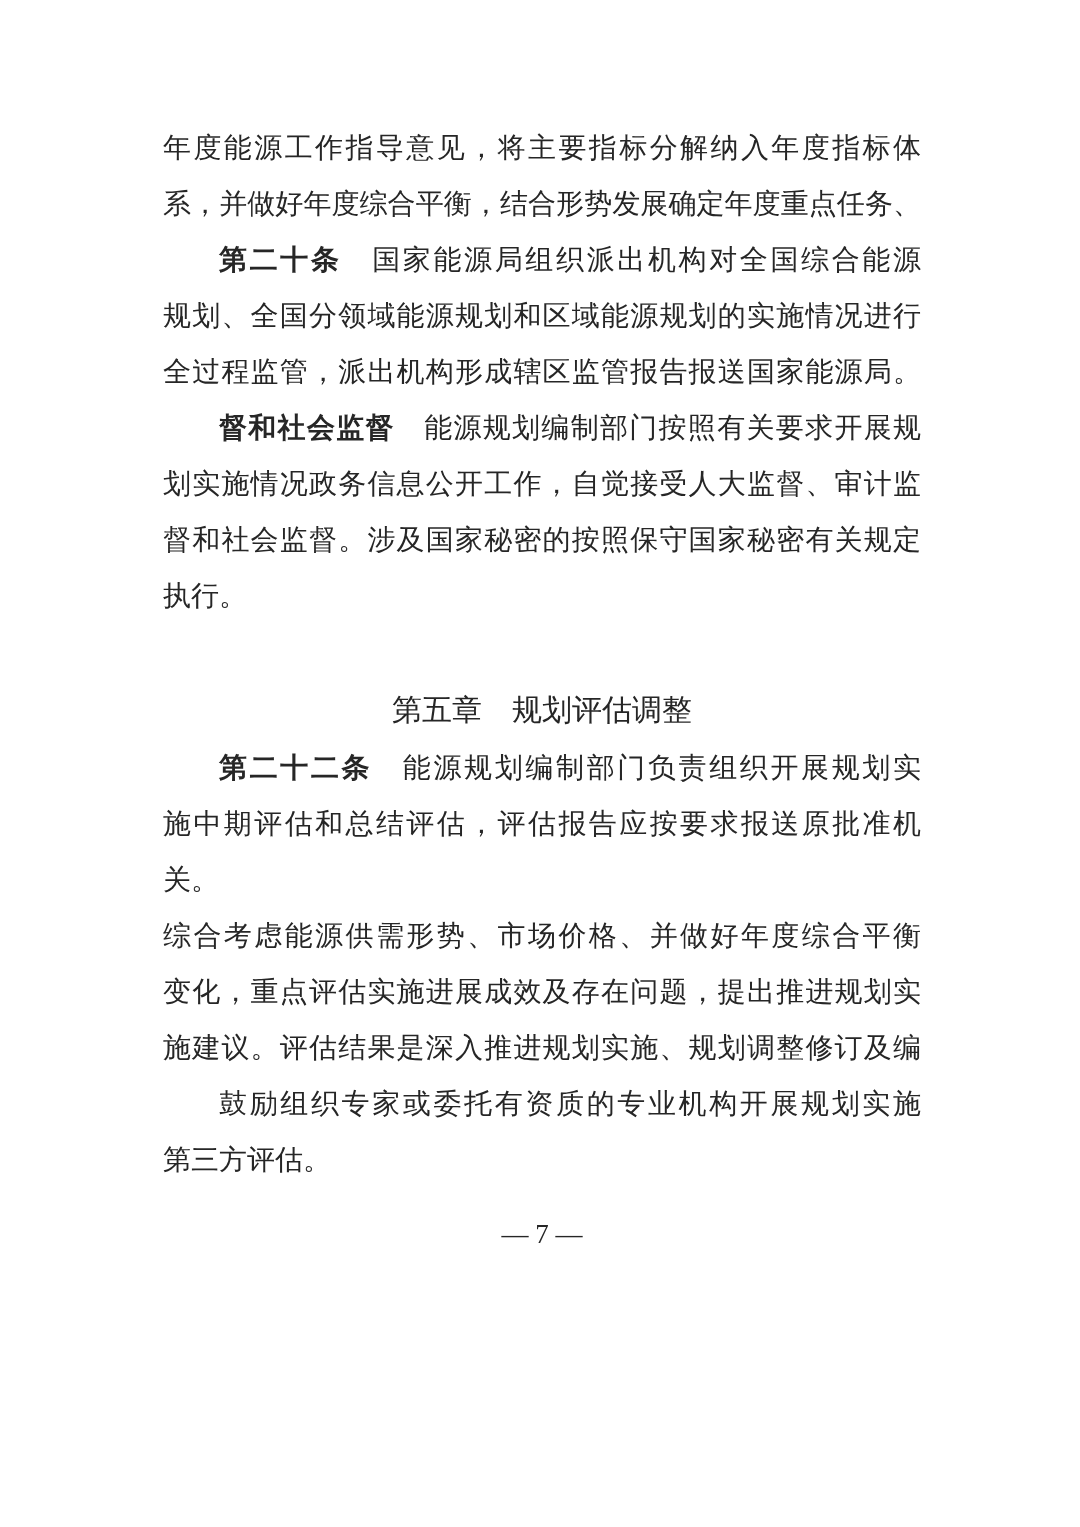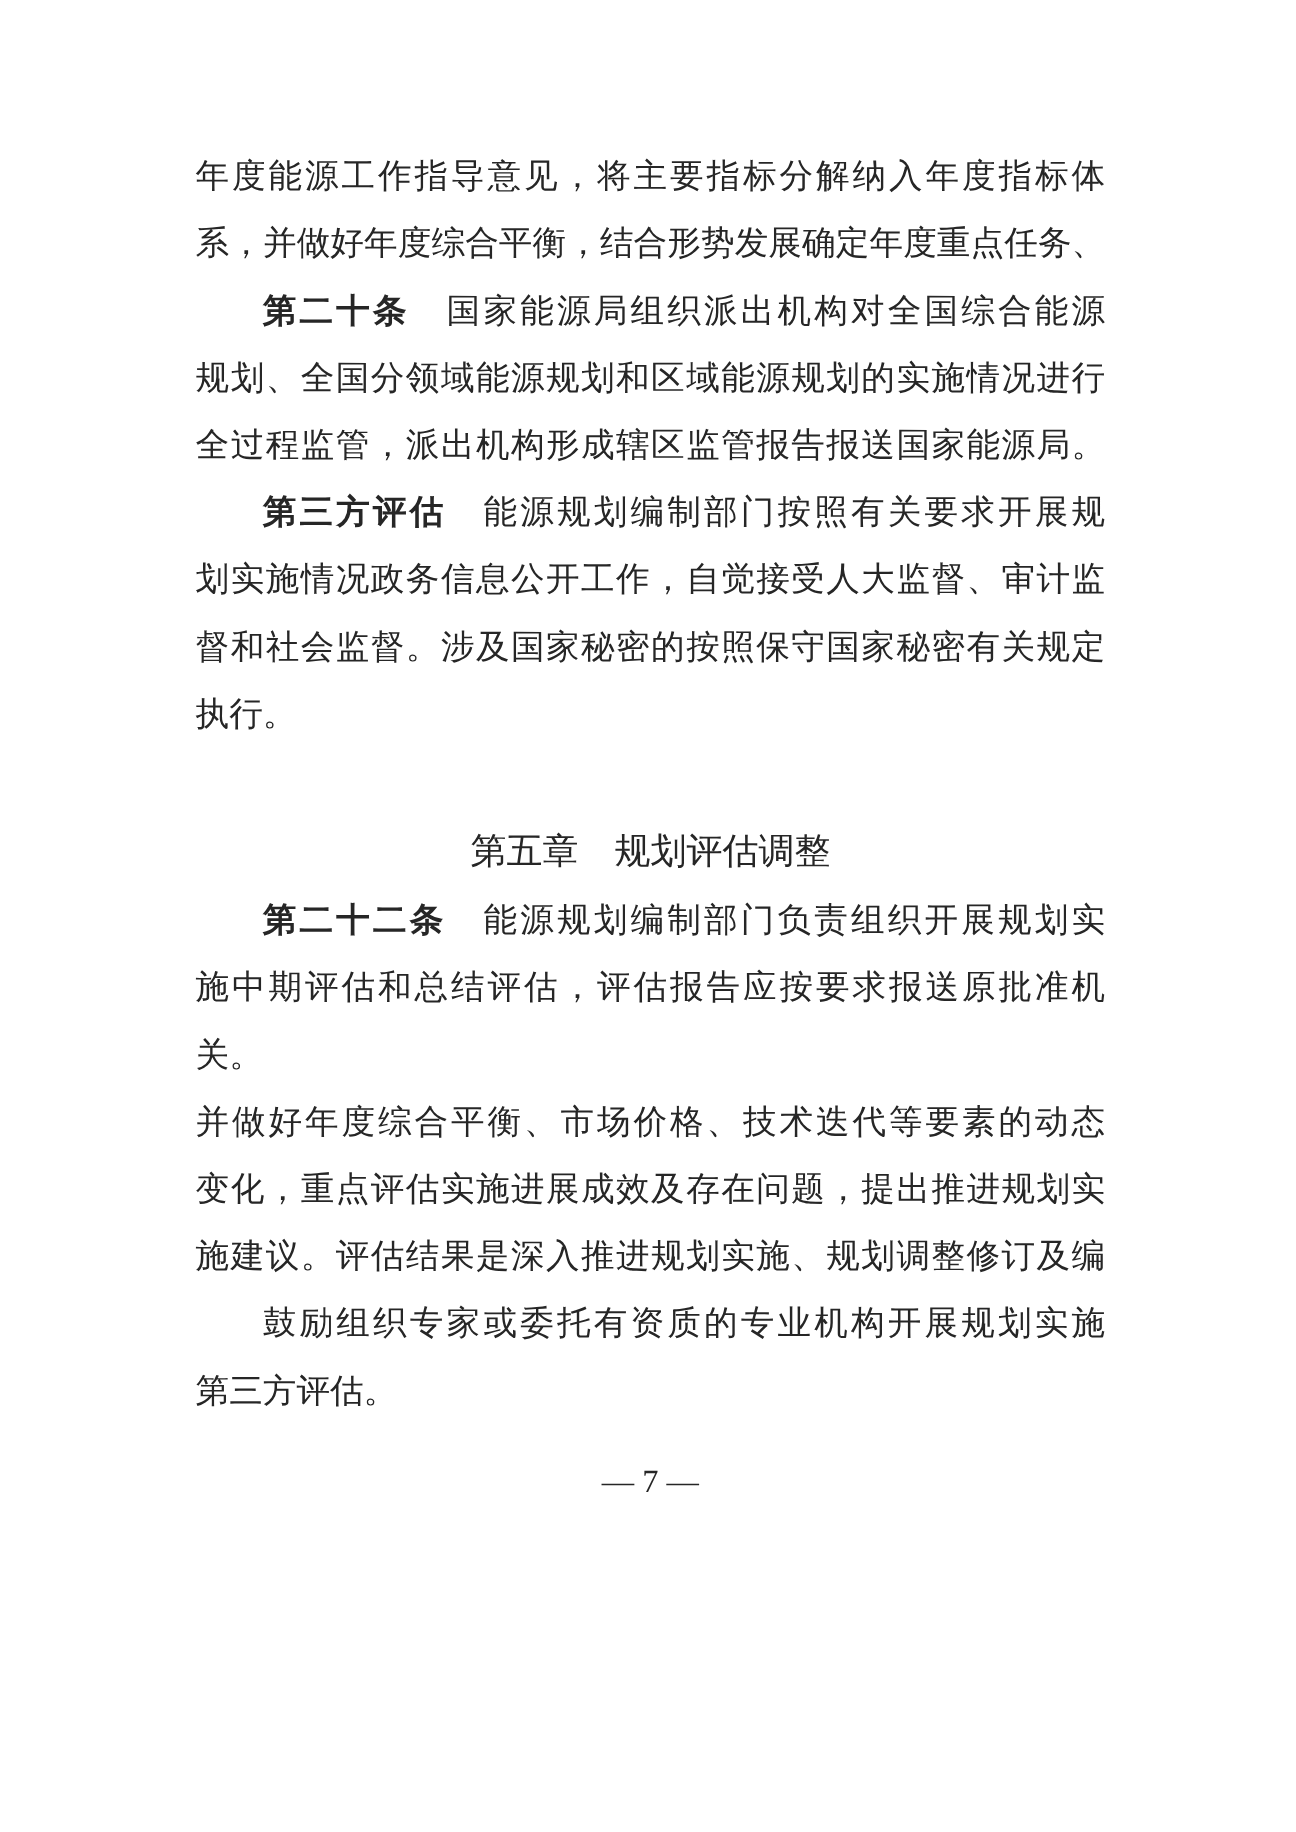--- a/index.html
+++ b/index.html
@@ -59,28 +59,28 @@
 <body style="background: rgb(255, 255, 255);">
 
 <div class="page">
   <div class="doc">
 
   <div class="text-line justify"><span class="seg">年度能源工作指导意见，将主要指标分解纳入年度指标体</span></div>
       <div class="text-line justify"><span class="seg">系，并做好年度综合平衡，结合形势发展确定年度重点任务、</span></div>
       <div class="text-line justify indent"><span class="seg bold">第二十条</span><span class="seg">　国家能源局组织派出机构对全国综合能源</span></div>
       <div class="text-line justify"><span class="seg">规划、全国分领域能源规划和区域能源规划的实施情况进行</span></div>
       <div class="text-line justify"><span class="seg">全过程监管，派出机构形成辖区监管报告报送国家能源局。</span></div>
-      <div class="text-line justify indent"><span class="seg bold">第三方评估</span><span class="seg">　能源规划编制部门按照有关要求开展规</span></div>
+      <div class="text-line justify indent"><span class="seg bold">督和社会监督</span><span class="seg">　能源规划编制部门按照有关要求开展规</span></div>
       <div class="text-line justify"><span class="seg">划实施情况政务信息公开工作，自觉接受人大监督、审计监</span></div>
       <div class="text-line justify"><span class="seg">督和社会监督。涉及国家秘密的按照保守国家秘密有关规定</span></div>
       <div class="text-line"><span class="seg">执行。</span></div>
       <div class="chapter-heading">第五章　规划评估调整</div>
       <div class="text-line justify indent"><span class="seg bold">第二十二条</span><span class="seg">　能源规划编制部门负责组织开展规划实</span></div>
       <div class="text-line justify"><span class="seg">施中期评估和总结评估，评估报告应按要求报送原批准机</span></div>
       <div class="text-line"><span class="seg">关。</span></div>
-      <div class="text-line justify"><span class="seg">并做好年度综合平衡、市场价格、技术迭代等要素的动态</span></div>
+      <div class="text-line justify"><span class="seg">综合考虑能源供需形势、市场价格、并做好年度综合平衡</span></div>
       <div class="text-line justify"><span class="seg">变化，重点评估实施进展成效及存在问题，提出推进规划实</span></div>
       <div class="text-line justify"><span class="seg">施建议。评估结果是深入推进规划实施、规划调整修订及编</span></div>
       <div class="text-line justify indent"><span class="seg">鼓励组织专家或委托有资质的专业机构开展规划实施</span></div>
       <div class="text-line"><span class="seg">第三方评估。</span></div>
       <div class="page-number">— 7 —</div>
     </div>
 </div>
 
 </body></html>

